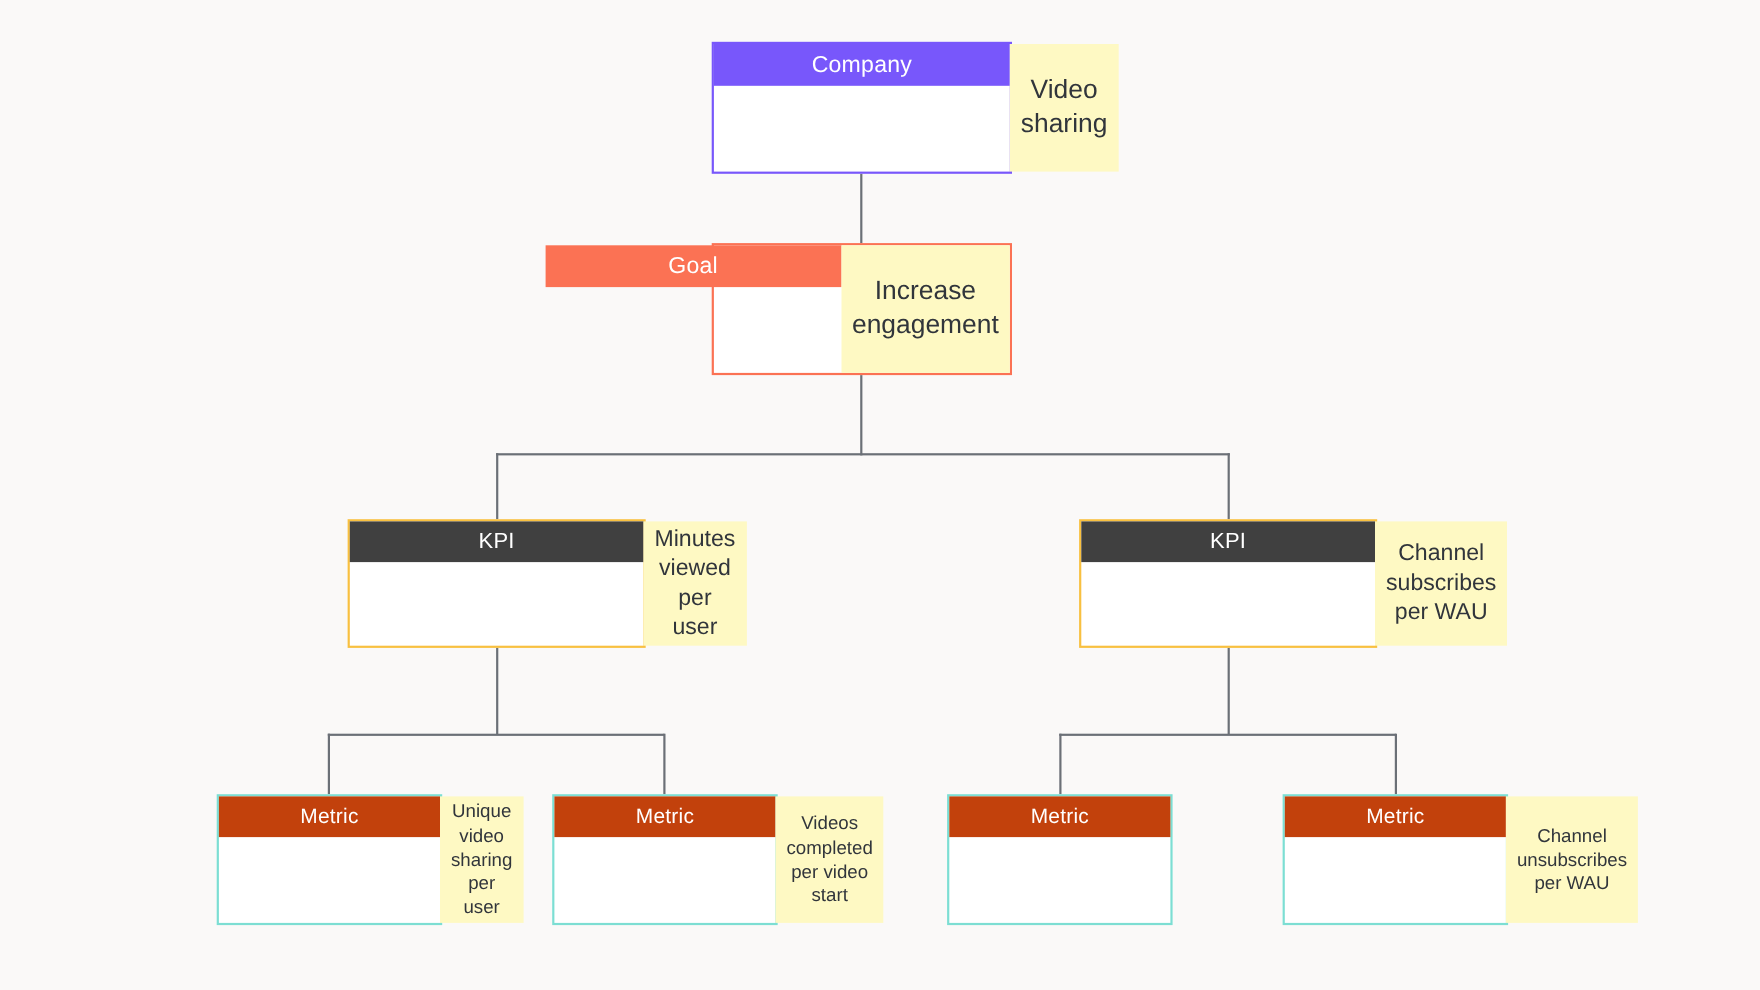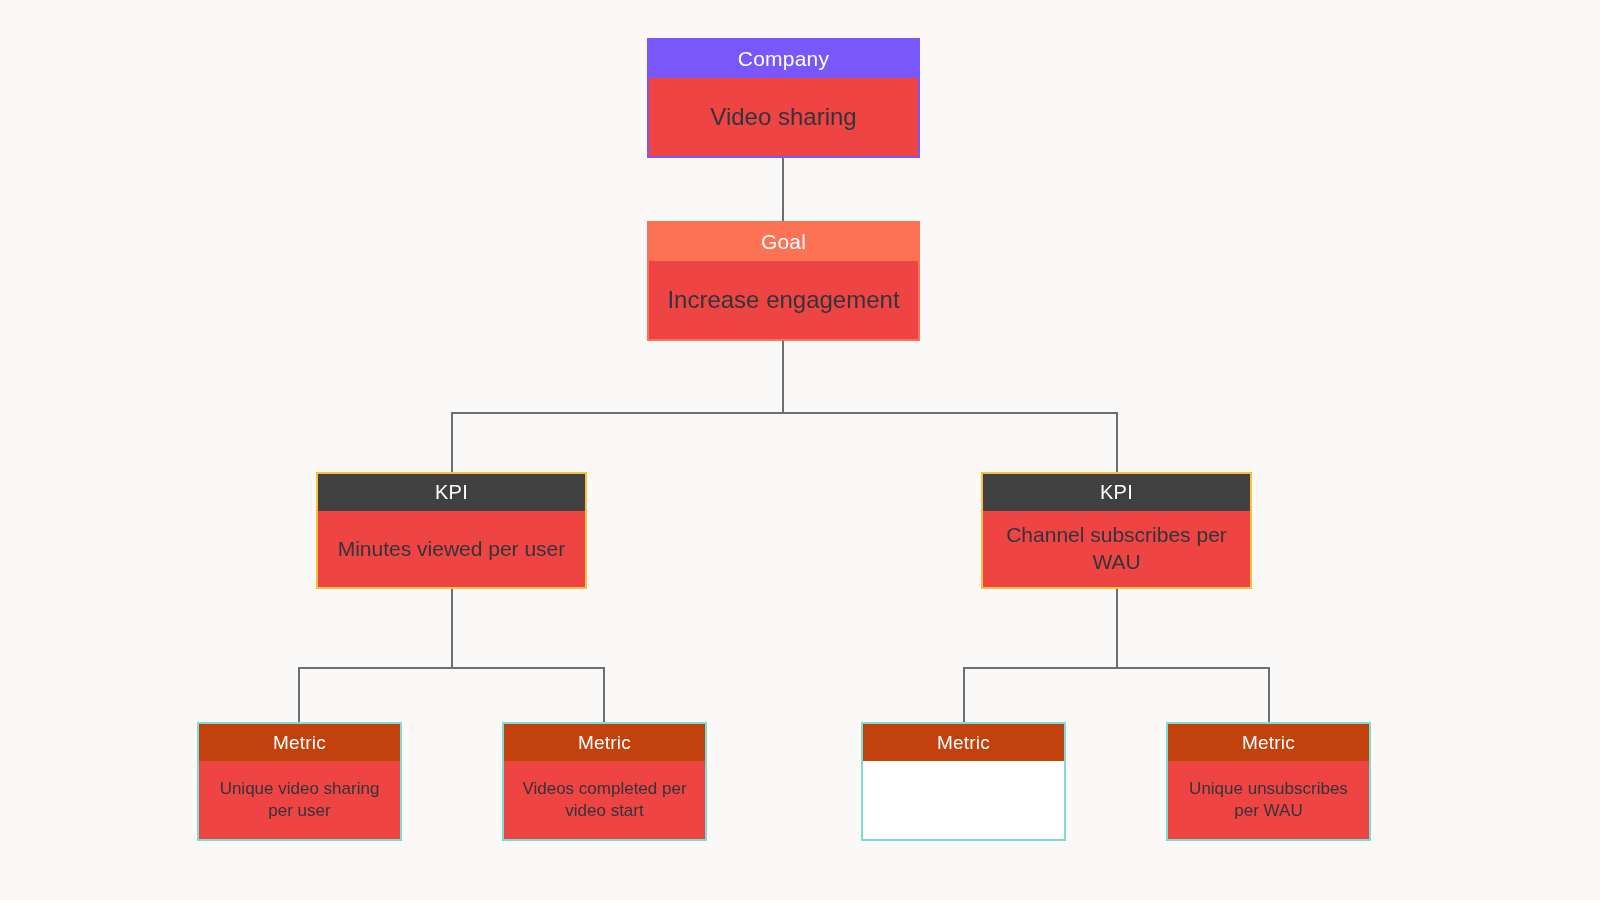--- a/index.html
+++ b/index.html
@@ -28,21 +28,21 @@
   .conn.h { height: 2px; }
 
   
   .node {
     position: absolute;
     box-sizing: border-box;
     border-style: solid;
     border-width: 2px;
     background: #ffffff;
     display: flex;
-    flex-direction: column;
+    flex-direction: row;
   }
   .node-header {
     box-sizing: border-box;
     width: 100%;
     color: #ffffff;
     text-align: center;
     font-weight: 400;
     letter-spacing: .2px;
     display: flex;
     align-items: center;
@@ -50,21 +50,21 @@
     flex: none;
   }
   .node-body {
     box-sizing: border-box;
     flex: 1 1 auto;
     display: flex;
     align-items: center;
     justify-content: center;
     text-align: center;
     color: #31353b;
-    background: #ef4444;
+    background: #fef9c3;
     padding: 4px 10px;
     line-height: 1.28;
   }
 
   
   .lvl-company .node-header,
   .lvl-goal .node-header { height: 38px; font-size: 21px; }
   .lvl-company .node-body,
   .lvl-goal .node-body { font-size: 24px; }
 
@@ -138,16 +138,16 @@
     <div class="node-header">Metric</div>
     <div class="node-body">Videos completed per video start</div>
   </div>
 
   <div class="node lvl-metric theme-metric" style="left:861px; top:722px; width:205px; height:119px;">
     <div class="node-header">Metric</div>
   </div>
 
   <div class="node lvl-metric theme-metric" style="left:1166px; top:722px; width:205px; height:119px;">
     <div class="node-header">Metric</div>
-    <div class="node-body">Unique unsubscribes per WAU</div>
+    <div class="node-body">Channel unsubscribes per WAU</div>
   </div>
 
 </div>
 
 </body></html>

